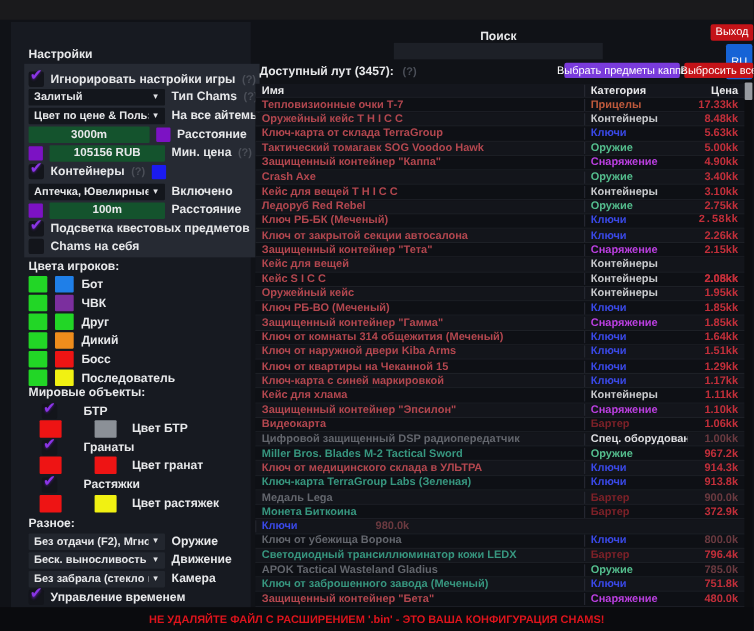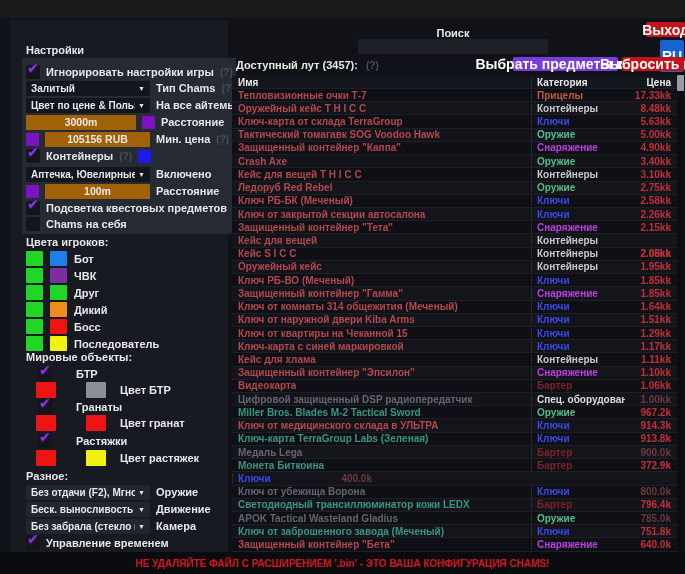--- a/index.html
+++ b/index.html
@@ -13,30 +13,30 @@
 .row{position:absolute;display:flex;align-items:center;gap:6px;height:16px;left:16px}
 .lbl{font-size:11px;font-weight:700;color:#e7e8ea;white-space:nowrap}
 .sec{position:absolute;left:16px;font-size:11px;font-weight:700;color:#e7e8ea}
 .hint{font-size:10px;font-weight:700;color:#4b4f58}
 .chk{width:14px;height:14px;background:#13151b;border-radius:2px;position:relative;flex:none}
 .chkmark{position:absolute;left:1px;top:-5px;font-size:14px;color:#8a35e6;text-shadow:0 1px 2px #4d1a85}
 .dd{width:124px;height:15px;background:#13161c;display:flex;align-items:center;justify-content:space-between;padding:0 5px;flex:none;border-radius:1px}
 .dd.lt{background:#22262e}
 .dd .val{font-size:10px;font-weight:700;color:#e7e8ea;white-space:nowrap;overflow:hidden}
 .dd .arr{font-size:7px;color:#e0e1e4;margin-left:3px;flex:none}
-.inp{height:15px;background:#a16207;display:flex;align-items:center;justify-content:center;font-size:10.5px;font-weight:700;color:#e7e8ea;flex:none;border-radius:1px}
+.inp{height:15px;background:#14532d;display:flex;align-items:center;justify-content:center;font-size:10.5px;font-weight:700;color:#e7e8ea;flex:none;border-radius:1px}
 .sw{flex:none;border-radius:1px}
 .sw13{width:13px;height:13px}
 .sw16{width:17px;height:15px}
 .sw20{width:20px;height:16px}
 .prow{display:flex;align-items:center;height:17px;gap:7px}
 
 #search-label{position:absolute;top:27px;left:358px;width:190px;text-align:center;font-size:11px;font-weight:700;color:#e7e8ea}
 #search-input{position:absolute;left:358px;top:39px;width:190px;height:15px;background:#1d2027;border:none;color:#e7e8ea;font-size:10px;font-family:"Liberation Sans",sans-serif;padding:0 5px}
-.btn{position:absolute;display:flex;align-items:center;justify-content:center;font-size:14px;font-weight:700;color:#fff;border-radius:2px;white-space:nowrap}
+.btn{position:absolute;display:flex;align-items:center;justify-content:center;font-size:10px;font-weight:400;color:#fff;border-radius:2px;white-space:nowrap}
 #exit-btn{left:646px;top:22px;width:39px;height:15px;background:#c41318}
 #lang-btn{left:660px;top:40px;width:24px;height:32px;background:#1663d6}
 #kappa-btn{left:513px;top:57px;width:105px;height:14px;background:#7a3bdc}
 #dropall-btn{left:622px;top:57px;width:63px;height:14px;background:#c41318}
 #loot-title{position:absolute;left:236px;top:59px;font-size:11px;font-weight:700;color:#e7e8ea}
 #loot-title .hint{margin-left:8px}
 #loot-table{position:absolute;left:232px;top:76px;width:445px;height:476px;overflow:hidden}
 .trow{display:flex;height:13.23px;border-bottom:1px solid #1d2026;font-size:10px;font-weight:700;align-items:center}
 #loot-rows .trow:nth-child(odd){background:#0e1015}
 #loot-rows .trow:nth-child(even){background:#13151b}
@@ -294,21 +294,21 @@
           <div class="tprice" style="color: rgb(194, 47, 58);">3.10kk</div>
         </div>
         <div class="trow">
           <div class="tname" style="color: rgb(179, 71, 79);">Ледоруб Red Rebel</div>
           <div class="tcat" style="color: rgb(84, 189, 141);">Оружие</div>
           <div class="tprice" style="color: rgb(194, 47, 58);">2.75kk</div>
         </div>
         <div class="trow">
           <div class="tname" style="color: rgb(179, 71, 79);">Ключ РБ-БК (Меченый)</div>
           <div class="tcat" style="color: rgb(58, 73, 232);">Ключи</div>
-          <div class="tprice" style="color: rgb(194, 47, 58);">2.58kk</div>
+          <div class="tprice" style="color: rgb(194, 47, 58); font-family: Liberation Mono, monospace;">2.58kk</div>
         </div>
         <div class="trow">
           <div class="tname" style="color: rgb(179, 71, 79);">Ключ от закрытой секции автосалона</div>
           <div class="tcat" style="color: rgb(58, 73, 232);">Ключи</div>
           <div class="tprice" style="color: rgb(194, 47, 58);">2.26kk</div>
         </div>
         <div class="trow">
           <div class="tname" style="color: rgb(179, 71, 79);">Защищенный контейнер "Тета"</div>
           <div class="tcat" style="color: rgb(187, 63, 224);">Снаряжение</div>
           <div class="tprice" style="color: rgb(194, 47, 58);">2.15kk</div>
@@ -398,21 +398,21 @@
           <div class="tcat" style="color: rgb(124, 33, 40);">Бартер</div>
           <div class="tprice" style="color: rgb(107, 58, 64);">900.0k</div>
         </div>
         <div class="trow">
           <div class="tname" style="color: rgb(55, 150, 127);">Монета Биткоина</div>
           <div class="tcat" style="color: rgb(124, 33, 40);">Бартер</div>
           <div class="tprice" style="color: rgb(194, 47, 58);">372.9k</div>
         </div>
         <div class="trow">
           <div class="tcat" style="color: rgb(58, 73, 232);">Ключи</div>
-          <div class="tprice" style="color: rgb(107, 58, 64);">400.0k</div>
+          <div class="tprice" style="color: rgb(107, 58, 64);">980.0k</div>
         </div>
         <div class="trow">
           <div class="tname" style="color: rgb(99, 102, 109);">Ключ от убежища Ворона</div>
           <div class="tcat" style="color: rgb(58, 73, 232);">Ключи</div>
           <div class="tprice" style="color: rgb(107, 58, 64);">800.0k</div>
         </div>
         <div class="trow">
           <div class="tname" style="color: rgb(55, 150, 127);">Светодиодный трансиллюминатор кожи LEDX</div>
           <div class="tcat" style="color: rgb(124, 33, 40);">Бартер</div>
           <div class="tprice" style="color: rgb(194, 47, 58);">796.4k</div>
@@ -423,21 +423,21 @@
           <div class="tprice" style="color: rgb(107, 58, 64);">785.0k</div>
         </div>
         <div class="trow">
           <div class="tname" style="color: rgb(55, 150, 127);">Ключ от заброшенного завода (Меченый)</div>
           <div class="tcat" style="color: rgb(58, 73, 232);">Ключи</div>
           <div class="tprice" style="color: rgb(194, 47, 58);">751.8k</div>
         </div>
         <div class="trow">
           <div class="tname" style="color: rgb(179, 71, 79);">Защищенный контейнер "Бета"</div>
           <div class="tcat" style="color: rgb(187, 63, 224);">Снаряжение</div>
-          <div class="tprice" style="color: rgb(194, 47, 58);">640.0k</div>
+          <div class="tprice" style="color: rgb(194, 47, 58);">480.0k</div>
         </div>
         <div class="trow"></div>
       </div>
   </div>
 
   <div id="scrollbar">
     <div id="scroll-thumb"></div>
   </div>
 
   <div id="footer">

